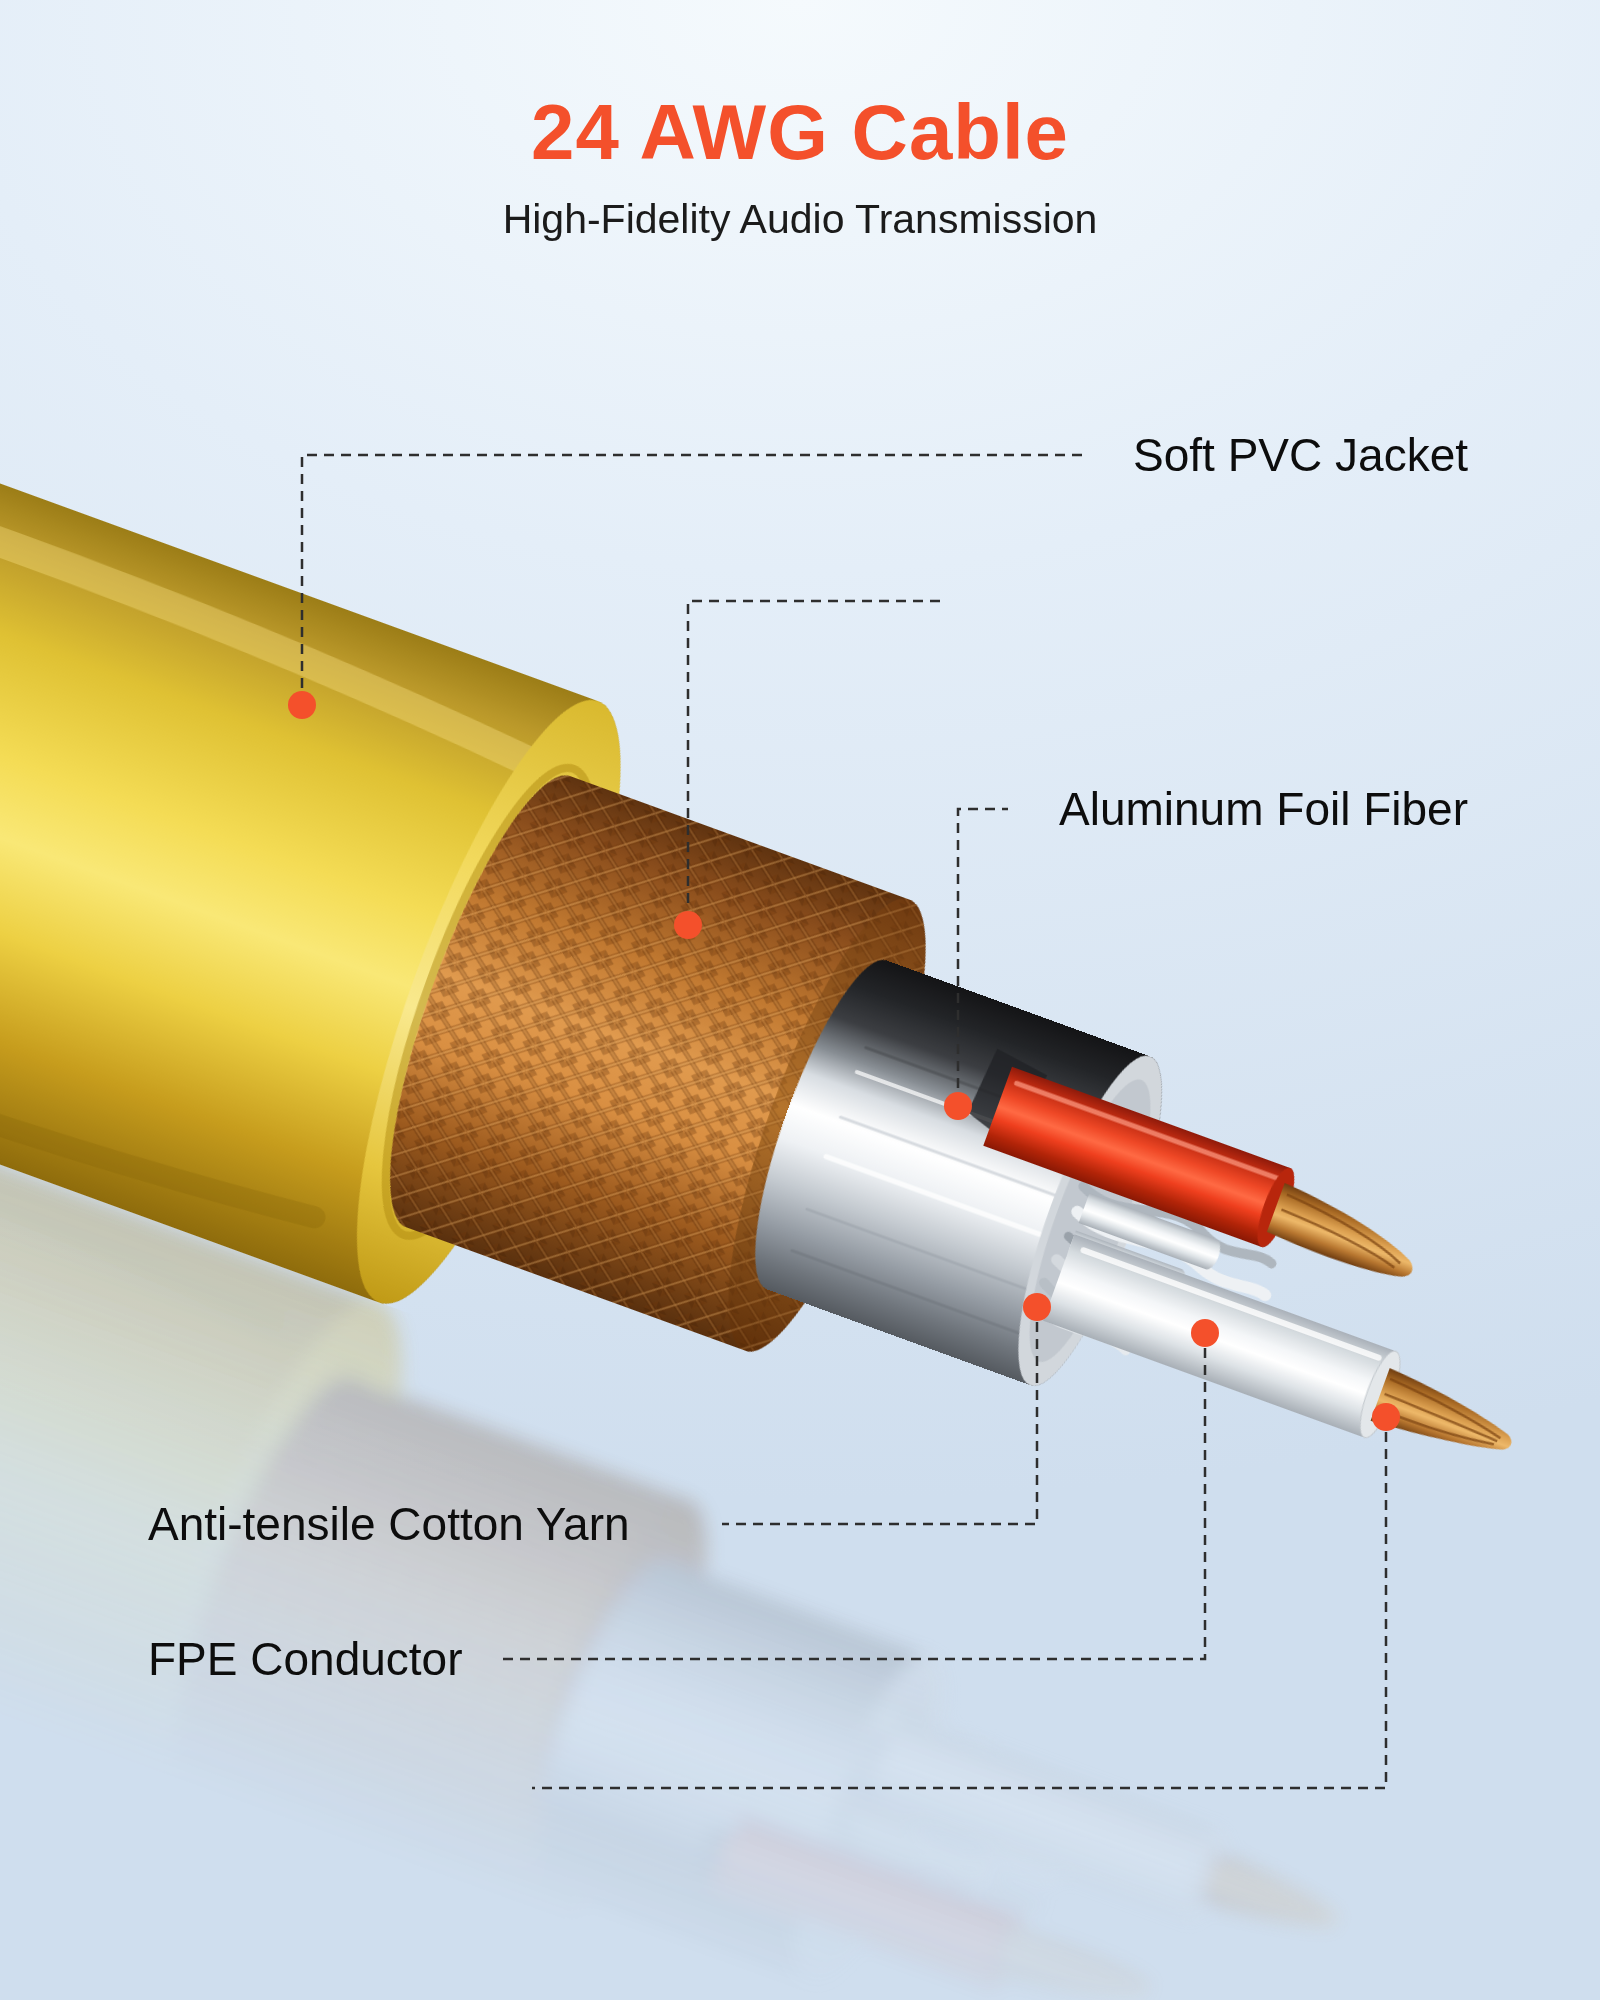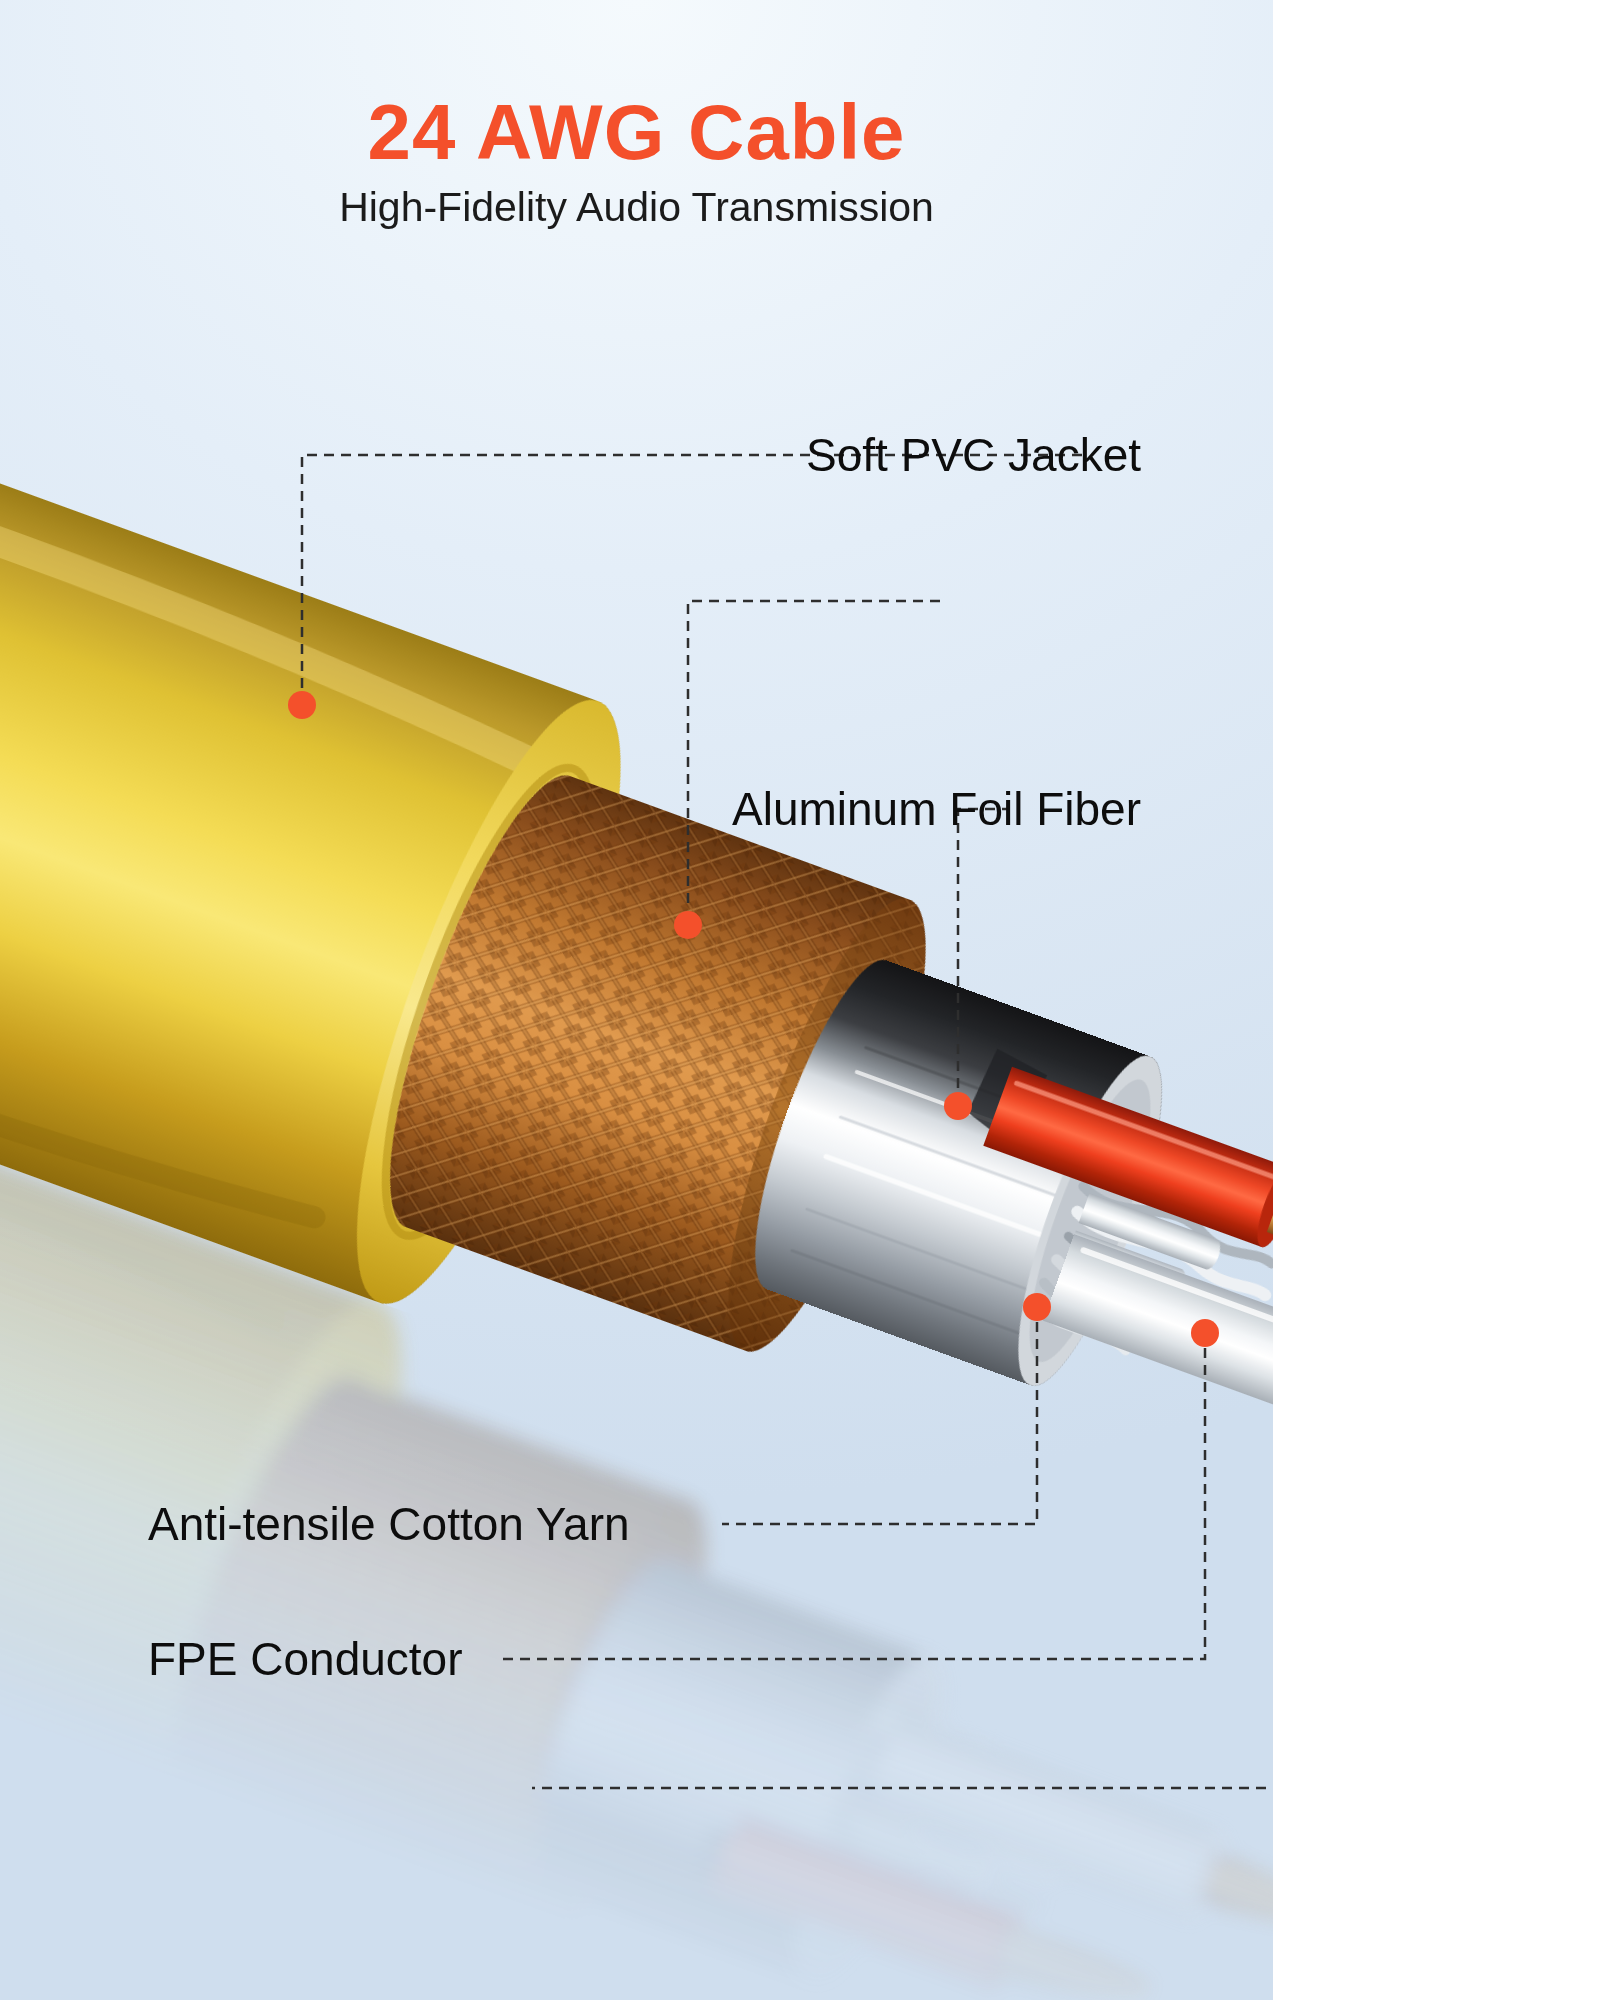--- a/index.html
+++ b/index.html
@@ -1,28 +1,28 @@
 <!DOCTYPE html>
 <html><head>
 <meta charset="utf-8">
 <style>
   * { margin:0; padding:0; box-sizing:border-box; }
   html,body { width:1600px; height:2000px; }
   body { font-family:"Liberation Sans", sans-serif; }
   .canvas {
-    position:relative; width:1273px; height:2000px; overflow:hidden;
+    position:relative; width:1600px; height:2000px; overflow:hidden;
     background: radial-gradient(140% 75% at 50% 0%, #f5fafd 0%, #e4eef8 38%, #cfdeee 100%);
   }
   svg.scene { position:absolute; inset:0; display:block; }
   .hdr { position:absolute; top:92px; left:0; width:100%; text-align:center; }
   .hdr h1 {
     font-size:78px; font-weight:800; color:#F4502B; letter-spacing:1px; line-height:1.05;
   }
   .hdr p {
-    margin-top:10px; font-size:41px; font-weight:500; color:#1b1b1b;
+    margin-top:22px; font-size:41px; font-weight:500; color:#1b1b1b;
   }
   .callout {
     position:absolute; font-size:46px; font-weight:500; color:#0d0d0d; line-height:1.18;
     white-space:nowrap;
   }
   .callout.right { right:132px; text-align:left; }
   .callout.left  { left:148px;  text-align:left; }
   .callout span { display:block; }
 </style>
 </head>

